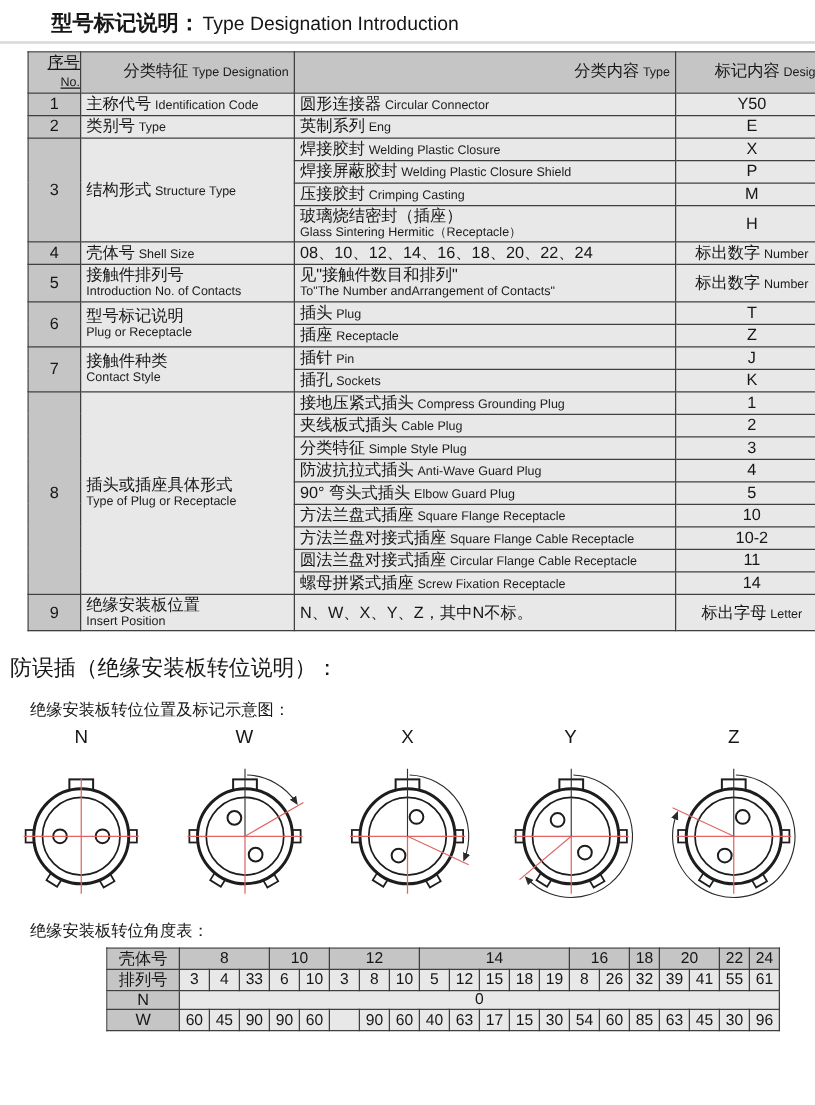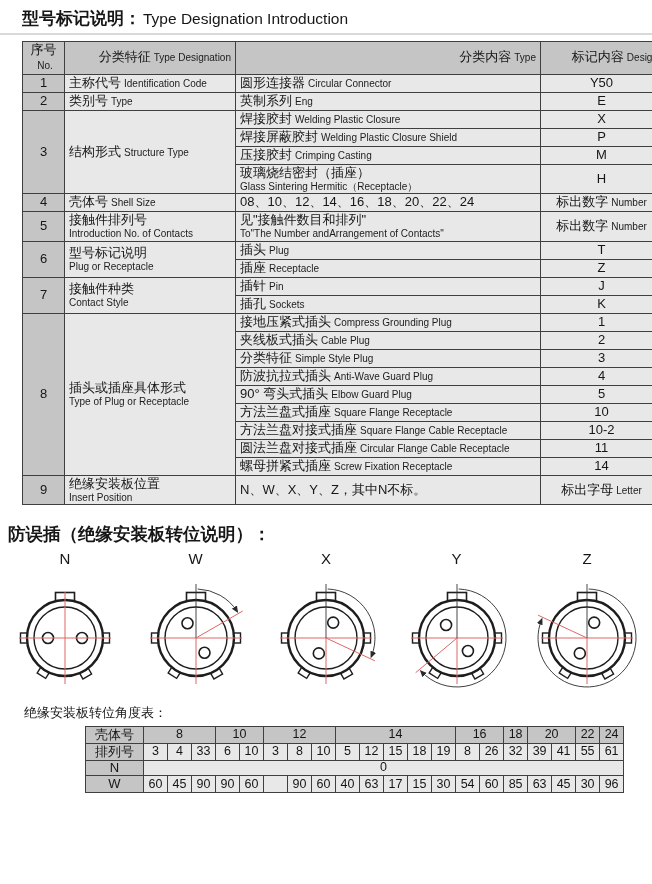--- a/index.html
+++ b/index.html
@@ -3,41 +3,41 @@
 <meta charset="utf-8">
 <style>
   html,body{margin:0;padding:0;}
   body{
     width:652px;height:884px;overflow:hidden;background:#fff;
     font-family:"Liberation Sans","DejaVu Sans",sans-serif;color:#161616;
   }
   .page{position:relative;width:652px;height:884px;}
 
   
-  .title-wrap{padding:7px 0 0 22px;white-space:nowrap;}
+  .title-wrap{padding:7px 0 0 8px;white-space:nowrap;margin-left:33px;}
   .title-zh{font-size:17px;font-weight:bold;}
   .title-en{font-size:15.5px;font-weight:normal;margin-left:2px;}
   .rule{height:2px;background:#d9d9d9;margin-top:3px;}
 
   
   #type-table{
     border-collapse:collapse;table-layout:fixed;width:640px;
     margin:6px 0 0 22px;font-size:13px;line-height:1.15;
   }
   #type-table th,#type-table td{border:1px solid #3f3f3f;padding:1px 4px;vertical-align:middle;}
   #type-table th{background:#c5c5c5;text-align:right;font-weight:normal;height:18px;}
-  #type-table th.center{text-align:center;padding:1px 0;}
+  #type-table th.center{text-align:right;padding:1px 0;text-decoration:underline;}
   #type-table td{background:#e8e8e8;height:15px;}
   #type-table .c-no{background:#c5c5c5;text-align:center;}
   #type-table .c-mark{text-align:center;}
   .en{font-size:10px;margin-left:3px;color:#1c1c1c;}
   .en.block{display:block;margin-left:0;}
 
   
-  .h2{font-size:17.5px;font-weight:bold;margin:17px 0 0 8px;}
+  .h2{font-size:17.5px;font-weight:normal;margin:17px 0 0 8px;}
   .para{
     font-size:13px;line-height:1.58;text-align:justify;
     margin:8px 2px 0 24px;text-indent:2em;
   }
   .caption{font-size:13px;margin:13px 0 0 24px;}
   .caption2{margin-top:4px;}
 
   
   .diagrams{display:flex;justify-content:space-between;padding:4px 2px 0 2px;}
   .diagram{width:126px;}
@@ -186,20 +186,21 @@
           <td class="c-feat" rowspan="1"><span class="zh">绝缘安装板位置</span><span class="en block">Insert Position</span></td>
           <td class="c-cont"><span class="zh">N、W、X、Y、Z，其中N不标。</span></td>
           <td class="c-mark"><span class="zh">标出字母</span><span class="en">Letter</span></td>
         </tr>
       </tbody>
     </table>
 
   <div class="h2">防误插（绝缘安装板转位说明）：</div>
 
 
+  <p class="caption">绝缘安装板转位位置及标记示意图：</p>
 
   <div id="diagrams" class="diagrams">
       <div class="diagram"><div class="dlabel">N</div><svg width="126" height="126">
           <defs>
             <marker id="arr0" markerWidth="8" markerHeight="8" refX="5" refY="3" orient="auto" markerUnits="userSpaceOnUse">
               <path d="M0,0 L7,3 L0,6 Z" fill="#2a2a2a"></path>
             </marker>
           </defs>
           <rect x="53.5" y="22.5" width="19" height="9" fill="#fff" stroke="#1d1d1d" stroke-width="1.6"></rect>
           <rect x="58" y="23.5" width="10" height="8" fill="#fff" stroke="#1d1d1d" stroke-width="1.4" transform="rotate(90 63 68)"></rect>

